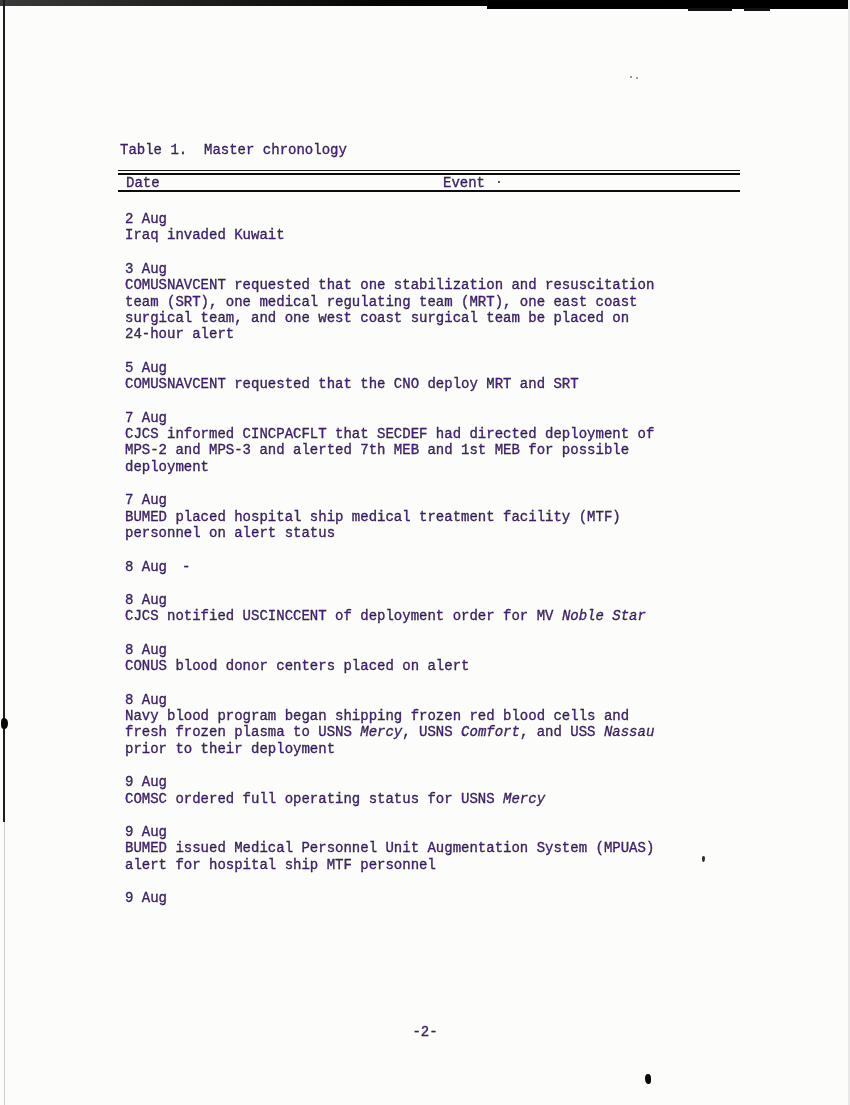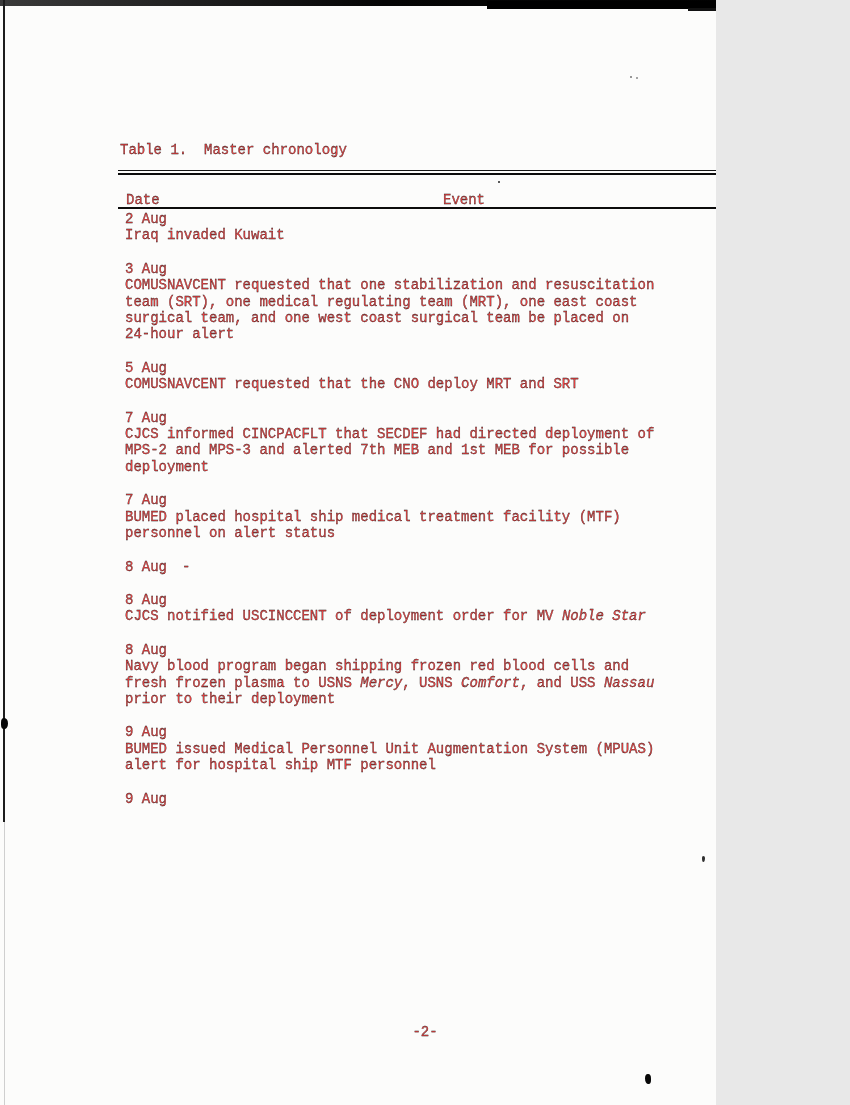--- a/index.html
+++ b/index.html
@@ -1,22 +1,22 @@
 <!DOCTYPE html>
 <html><head>
 <meta charset="utf-8">
 <style>
   html,body{margin:0;padding:0;background:#e8e8e8;}
   .page{
     position:relative;
-    width:716px;height:1105px;
+    width:848px;height:1105px;
     background:#fcfcfb;
     overflow:hidden;
     font-family:"Liberation Mono","DejaVu Sans Mono",monospace;
-    color:#ef4444;
+    color:#4c1d95;
     -webkit-text-stroke:0.3px #141414;
   }
   
   .scan-top{position:absolute;top:0;left:0;width:850px;height:6px;
     background:linear-gradient(90deg,#3a3a3a,#050505 45%,#000);}
   .scan-top-thick{position:absolute;top:1px;left:487px;width:363px;height:8px;background:#000;}
   .scan-top-dash1{position:absolute;top:8px;left:688px;width:44px;height:3px;background:#111;}
   .scan-top-dash2{position:absolute;top:8px;left:744px;width:26px;height:3px;background:#111;}
   .scan-left{position:absolute;top:0;left:3px;width:2px;height:822px;background:#1c1c1c;}
   .scan-left-blob{position:absolute;top:718px;left:1px;width:7px;height:11px;background:#080808;border-radius:45% 55% 55% 45%;}
@@ -26,21 +26,21 @@
   .dot-header{position:absolute;top:181px;left:498px;width:2px;height:2px;background:#5a5a5a;}
   .comma-mark{position:absolute;top:856px;left:702px;width:3px;height:6px;background:#2f2f2f;border-radius:40% 60% 60% 40%/30% 30% 70% 70%;}
   .speck-bottom{position:absolute;top:1074px;left:645px;width:6px;height:10px;background:#070707;border-radius:50% 50% 40% 60%;}
 
   
   .content{position:absolute;top:0;left:118px;width:622px;}
   .doc-title{position:absolute;top:142px;left:2px;font-size:14px;line-height:16px;white-space:pre;}
   .thead{position:absolute;top:170px;left:0;width:622px;}
   .rule-thin{height:1px;background:#151515;}
   .rule-main{height:2px;background:#0c0c0c;margin-top:2px;}
-  .head-labels{position:relative;height:14px;margin-top:18px;font-size:14px;line-height:14px;}
+  .head-labels{position:relative;height:14px;margin-top:1px;font-size:14px;line-height:14px;}
   .hl-date{position:absolute;left:8px;top:0;}
   .hl-event{position:absolute;left:325px;top:0;}
   .rule-bottom{height:2px;background:#0c0c0c;}
   .rows{position:absolute;top:211px;left:0;width:622px;font-size:14px;line-height:16.4px;}
   .row{margin-bottom:17px;padding-left:7px;position:relative;}
   .date{display:inline-block;width:71px;vertical-align:top;white-space:pre;}
   .event{display:inline-block;width:545px;vertical-align:top;white-space:pre-wrap;}
   .it{font-style:italic;}
   .mark{position:absolute;left:64px;top:0;}
   .page-number{position:absolute;top:1024px;left:0;width:850px;text-align:center;font-size:14px;line-height:16px;}
@@ -83,23 +83,25 @@
 surgical team, and one west coast surgical team be placed on
 24-hour alert</span></span></div>
         <div class="row"><span class="date">5 Aug</span><span class="event"><span>COMUSNAVCENT requested that the CNO deploy MRT and SRT</span></span></div>
         <div class="row"><span class="date">7 Aug</span><span class="event"><span>CJCS informed CINCPACFLT that SECDEF had directed deployment of
 MPS-2 and MPS-3 and alerted 7th MEB and 1st MEB for possible
 deployment</span></span></div>
         <div class="row"><span class="date">7 Aug</span><span class="event"><span>BUMED placed hospital ship medical treatment facility (MTF)
 personnel on alert status</span></span></div>
         <div class="row"><span class="date">8 Aug</span><span class="mark">-</span></div>
         <div class="row"><span class="date">8 Aug</span><span class="event"><span>CJCS notified USCINCCENT of deployment order for MV </span><span class="it">Noble Star</span></span></div>
+        <div class="row"><span class="date">8 Aug</span><span class="event"><span>CONUS blood donor centers placed on alert</span></span></div>
         <div class="row"><span class="date">8 Aug</span><span class="event"><span>Navy blood program began shipping frozen red blood cells and
 fresh frozen plasma to USNS </span><span class="it">Mercy</span><span>, USNS </span><span class="it">Comfort</span><span>, and USS </span><span class="it">Nassau</span><span>
 prior to their deployment</span></span></div>
+        <div class="row"><span class="date">9 Aug</span><span class="event"><span>COMSC ordered full operating status for USNS </span><span class="it">Mercy</span></span></div>
         <div class="row"><span class="date">9 Aug</span><span class="event"><span>BUMED issued Medical Personnel Unit Augmentation System (MPUAS)
 alert for hospital ship MTF personnel</span></span></div>
         <div class="row"><span class="date">9 Aug</span></div>
       </div>
   </div>
 
   <div class="page-number">-2-</div>
 </div>
 
 </body></html>

